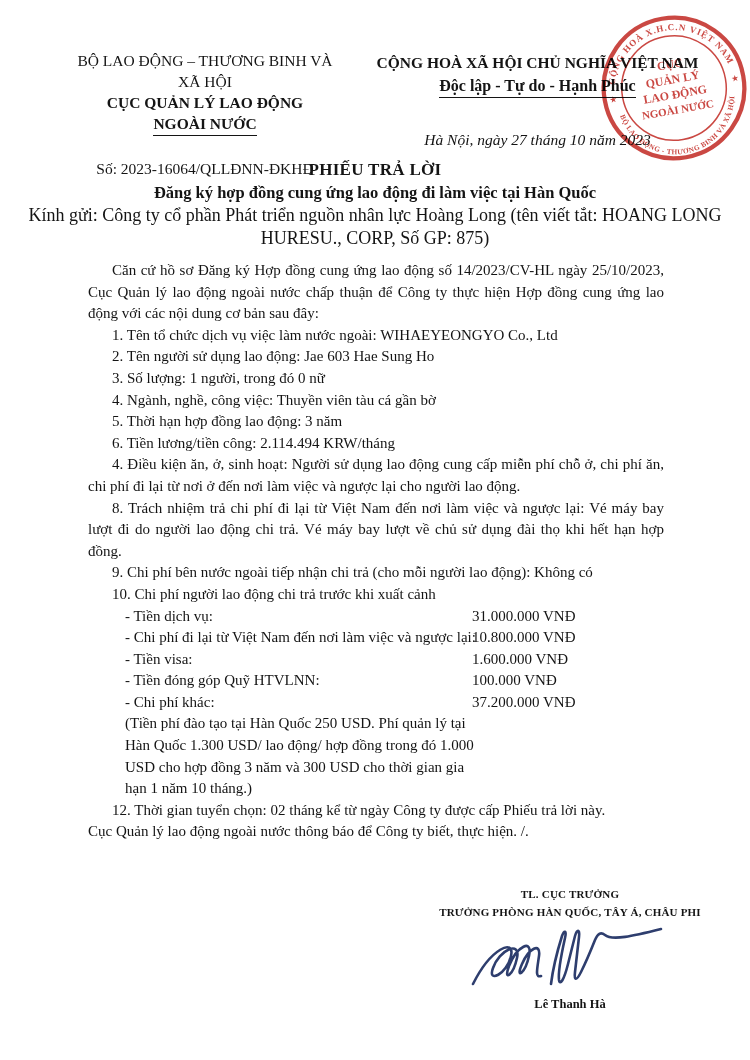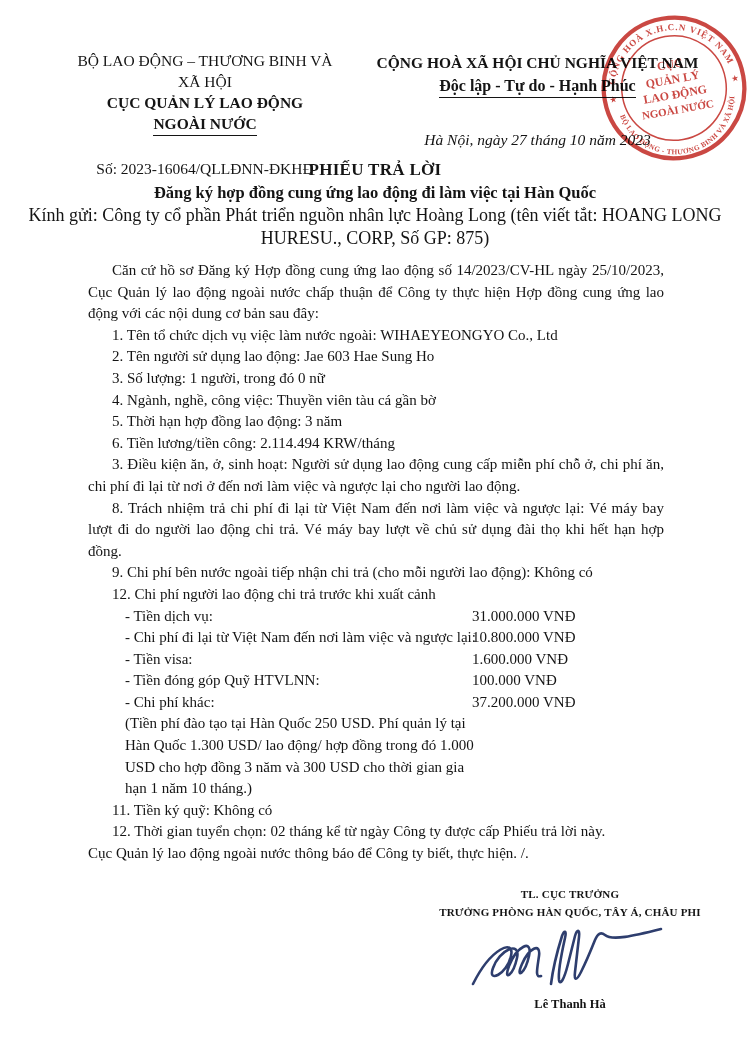--- a/index.html
+++ b/index.html
@@ -94,24 +94,24 @@
   </div>
 
   <div class="body">
     <div class="para">Căn cứ hồ sơ Đăng ký Hợp đồng cung ứng lao động số 14/2023/CV-HL ngày 25/10/2023, Cục Quản lý lao động ngoài nước chấp thuận để Công ty thực hiện Hợp đồng cung ứng lao động với các nội dung cơ bản sau đây:</div>
     <div class="para">1. Tên tổ chức dịch vụ việc làm nước ngoài: WIHAEYEONGYO Co., Ltd</div>
     <div class="para">2. Tên người sử dụng lao động: Jae 603 Hae Sung Ho</div>
     <div class="para">3. Số lượng: 1 người, trong đó 0 nữ</div>
     <div class="para">4. Ngành, nghề, công việc: Thuyền viên tàu cá gần bờ</div>
     <div class="para">5. Thời hạn hợp đồng lao động: 3 năm</div>
     <div class="para">6. Tiền lương/tiền công: 2.114.494 KRW/tháng</div>
-    <div class="para">3. Điều kiện ăn, ở, sinh hoạt: Người sử dụng lao động cung cấp miễn phí chỗ ở, chi phí ăn, chi phí đi lại từ nơi ở đến nơi làm việc và ngược lại cho người lao động.</div>
+    <div class="para">4. Điều kiện ăn, ở, sinh hoạt: Người sử dụng lao động cung cấp miễn phí chỗ ở, chi phí ăn, chi phí đi lại từ nơi ở đến nơi làm việc và ngược lại cho người lao động.</div>
     <div class="para">8. Trách nhiệm trả chi phí đi lại từ Việt Nam đến nơi làm việc và ngược lại: Vé máy bay lượt đi do người lao động chi trả. Vé máy bay lượt về chủ sử dụng đài thọ khi hết hạn hợp đồng.</div>
     <div class="para">9. Chi phí bên nước ngoài tiếp nhận chi trả (cho mỗi người lao động): Không có</div>
-    <div class="para">12. Chi phí người lao động chi trả trước khi xuất cảnh</div>
+    <div class="para">10. Chi phí người lao động chi trả trước khi xuất cảnh</div>
 
     <div class="fee-row">
       <span>- Tiền dịch vụ:</span>
       <span class="fee-amount">31.000.000 VNĐ</span>
     </div>
     <div class="fee-row">
       <span>- Chi phí đi lại từ Việt Nam đến nơi làm việc và ngược lại:</span>
       <span class="fee-amount">10.800.000 VNĐ</span>
     </div>
     <div class="fee-row">
@@ -125,21 +125,20 @@
     <div class="fee-row">
       <span>- Chi phí khác:</span>
       <span class="fee-amount">37.200.000 VNĐ</span>
     </div>
 
     <div class="fee-note">(Tiền phí đào tạo tại Hàn Quốc 250 USD. Phí quản lý tại</div>
     <div class="fee-note">Hàn Quốc 1.300 USD/ lao động/ hợp đồng trong đó 1.000</div>
     <div class="fee-note">USD cho hợp đồng 3 năm và 300 USD cho thời gian gia</div>
     <div class="fee-note">hạn 1 năm 10 tháng.)</div>
 
-    <div class="para">11. Tiền ký quỹ: Không có</div>
     <div class="para">12. Thời gian tuyển chọn: 02 tháng kể từ ngày Công ty được cấp Phiếu trả lời này.</div>
     <div class="closing">Cục Quản lý lao động ngoài nước thông báo để Công ty biết, thực hiện. /.</div>
   </div>
 
   <div class="sign-block">
     <div class="sign-title1">TL. CỤC TRƯỞNG</div>
     <div class="sign-title2">TRƯỞNG PHÒNG HÀN QUỐC, TÂY Á, CHÂU PHI</div>
     <svg class="sign-scribble" width="210" height="74" viewBox="0 0 210 74">
       <g fill="none" stroke-width="2.6" stroke-linecap="round" stroke-linejoin="round">
         <path d="M8 62 C26 26 50 16 46 34 C42 52 22 62 28 46 C34 28 56 18 52 36 C48 54 38 60 44 44 C52 24 68 16 64 34 C60 52 50 58 57 42 C64 26 76 20 74 34 C72 48 70 56 76 54" stroke="#2e3e6e"></path>

